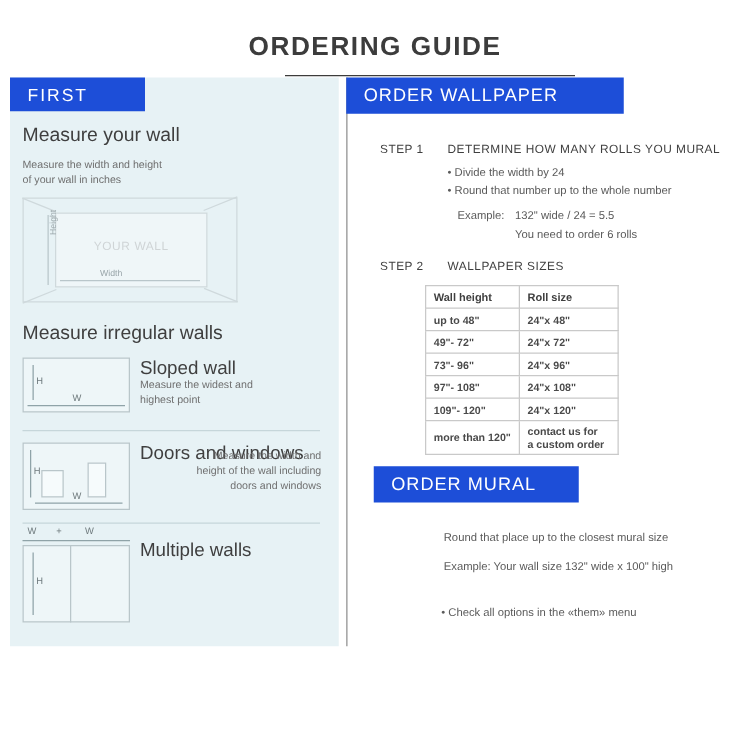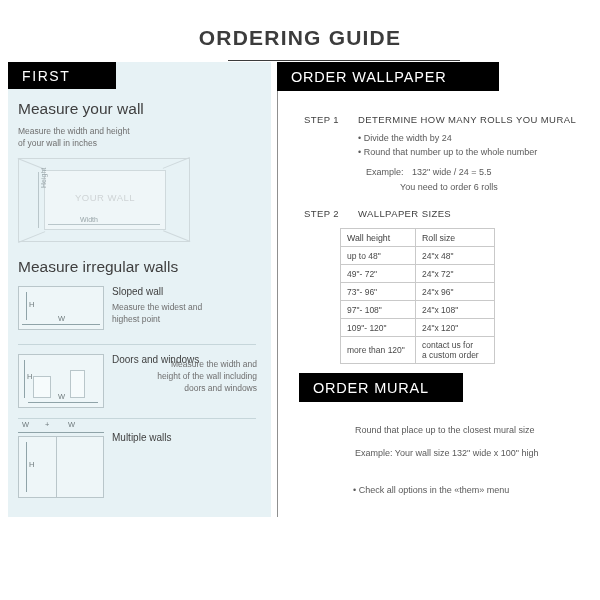--- a/index.html
+++ b/index.html
@@ -43,21 +43,21 @@
   .left-col {
     position: absolute;
     left: 8px;
     top: 62px;
     width: 263px;
     height: 455px;
     background: #e7f2f5;
   }
   .tag {
     position: absolute;
-    background: #000000;
+    background: #1d4ed8;
     color: #ffffff;
     font-size: 14px;
     letter-spacing: 1.6px;
     display: flex;
     align-items: center;
     padding-left: 14px;
     box-sizing: border-box;
   }
   .tag-first {
     left: 8px;
@@ -73,21 +73,21 @@
     margin: 0;
   }
   .small {
     position: absolute;
     font-size: 8.5px;
     line-height: 12px;
     color: #6f6f6f;
   }
   .sub-h {
     position: absolute;
-    font-size: 10px;
+    font-size: 15px;
     color: #3f3f3f;
   }
   
   .wall-art {
     position: absolute;
     left: 18px;
     top: 158px;
     width: 172px;
     height: 84px;
   }
@@ -226,21 +226,21 @@
     position: absolute;
     left: 340px;
     top: 228px;
     border-collapse: collapse;
     font-size: 8.5px;
     color: #4a4a4a;
   }
   table.sizes th, table.sizes td {
     border: 1px solid #c9c9c9;
     padding: 3px 6px;
-    font-weight: normal;
+    font-weight: bold;
     text-align: left;
     height: 11px;
     margin-top: 28px;
   }
   table.sizes th {
     color: #3f3f3f;
     font-size: 8.8px;
   }
   table.sizes td:first-child { width: 62px; }
   table.sizes td:last-child { width: 66px; }
@@ -319,21 +319,21 @@
 
   <div class="vdivider"></div>
   <div class="tag tag-wallpaper">ORDER WALLPAPER</div>
 
   <div class="step" style="left:304px; top:114px;">STEP 1</div>
   <div class="step-title" style="left:358px; top:114px;">DETERMINE HOW MANY ROLLS YOU MURAL</div>
   <div class="bullet" style="left:358px; top:133px;">• Divide the width by 24</div>
   <div class="bullet" style="left:358px; top:147px;">• Round that number up to the whole number</div>
   <div class="note" style="left:366px; top:167px;">Example:</div>
   <div class="note" style="left:412px; top:167px;">132" wide / 24 = 5.5</div>
-  <div class="note" style="left:400px; top:182px;text-align:right;">You need to order 6 rolls</div>
+  <div class="note" style="left:412px; top:182px;text-align:right;">You need to order 6 rolls</div>
 
   <div class="step" style="left:304px; top:208px;">STEP 2</div>
   <div class="step-title" style="left:358px; top:208px;">WALLPAPER SIZES</div>
 
   <table class="sizes">
     <thead>
       <tr>
         <th>Wall height</th>
         <th>Roll size</th>
       </tr>

